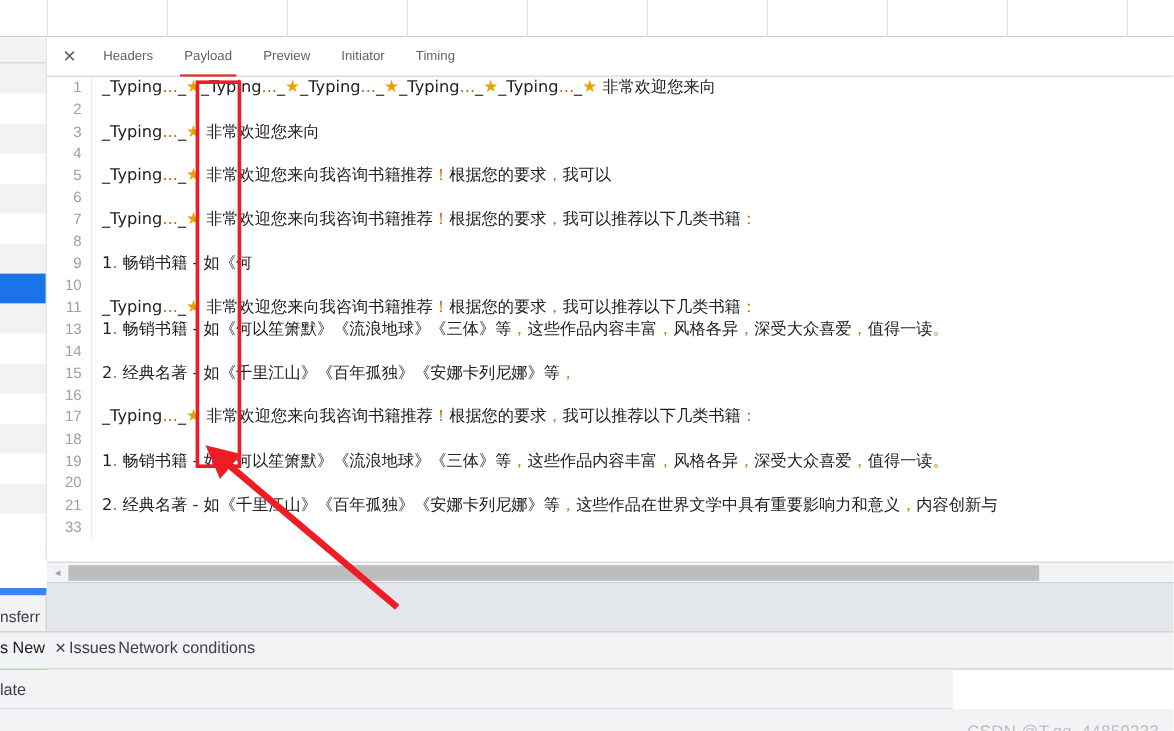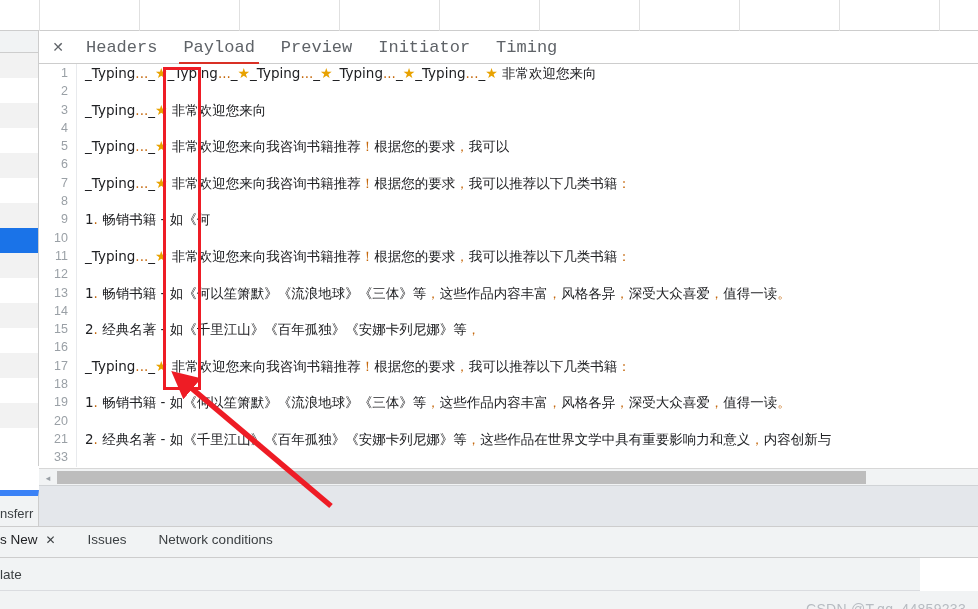--- a/index.html
+++ b/index.html
@@ -52,23 +52,22 @@
     position:absolute; left:0; top:0; width:939px; height:33px;
     background:#ffffff; border-bottom:1px solid #cdcdcd;
     display:flex; align-items:center;
   }
   .tab-close {
     width:30px; height:33px; display:flex; align-items:center; justify-content:center;
     color:#5f6368; font-size:14px; cursor:pointer; margin-left:4px;
   }
   .tab {
     height:33px; line-height:33px; padding:0 13px;
-    font-size:17px; color:#5f6368; cursor:pointer; position:relative;
+    font-size:11px; color:#5f6368; cursor:pointer; position:relative;
     white-space:nowrap;
-    font-family:Liberation Mono, monospace;
   }
   .tab.active { color:#202124; }
   .tab.active::after {
     content:""; position:absolute; left:8px; right:8px; bottom:0; height:2px;
     background:#1a73e8;
   }
   .tab.red-underline::after {
     content:""; position:absolute; left:9px; right:9px; bottom:0; height:2px;
     background:#d93025;
   }
@@ -119,34 +118,34 @@
   }
 
   
   #drawer-tabs {
     position:absolute; left:0; top:526px; width:978px; height:32px;
     background:#f1f3f4; border-top:1px solid #cdcdcd; border-bottom:1px solid #cdcdcd;
     display:flex; align-items:center;
   }
   .dtab {
     height:36px; line-height:32px; font-size:13.5px; color:#3c4043;
-    padding:0 16px; position:relative; white-space:nowrap; cursor:pointer;
+    padding:0 1px; position:relative; white-space:nowrap; cursor:pointer;
   }
   .dtab.active { color:#202124; }
   .dtab.active::after {
     content:""; position:absolute; left:0px; right:18px; bottom:0; height:2px;
     background:#1a73e8;
   }
   .dtab .dclose {
     display:inline-block; margin-left:8px; font-size:12px; color:#3c4043; font-weight:bold;
   }
 
   
   #drawer-content {
-    position:absolute; left:0; top:558px; width:920px; height:33px;
+    position:absolute; left:0; top:558px; width:794px; height:33px;
     background:#f1f3f4; border-bottom:1px solid #dadce0;
     font-size:13.5px; color:#3c4043; line-height:33px;
   }
   #bottom-strip {
     position:absolute; left:0; top:591px; width:978px; height:18px;
     background:#f1f3f4;
   }
 
   
   #red-box {
@@ -256,24 +255,20 @@
         <div class="ln">9</div>
         <div class="lc">1<span class="punct">.</span> 畅销书籍  -  如《何</div>
       </div>
       <div class="code-line">
         <div class="ln">10</div>
         <div class="lc"></div>
       </div>
       <div class="code-line">
         <div class="ln">11</div>
         <div class="lc">_Typing<span class="punct">.</span><span class="punct">.</span><span class="punct">.</span>_<span class="star">★</span> 非常欢迎您来向我咨询书籍推荐<span class="punct">！</span>根据您的要求<span class="punct">，</span>我可以推荐以下几类书籍<span class="punct">：</span></div>
-      </div>
-      <div class="code-line">
-        <div class="ln">12</div>
-        <div class="lc"></div>
       </div>
       <div class="code-line">
         <div class="ln">13</div>
         <div class="lc">1<span class="punct">.</span> 畅销书籍  -  如《何以笙箫默》《流浪地球》《三体》等<span class="punct">，</span>这些作品内容丰富<span class="punct">，</span>风格各异<span class="punct">，</span>深受大众喜爱<span class="punct">，</span>值得一读<span class="punct">。</span></div>
       </div>
       <div class="code-line">
         <div class="ln">14</div>
         <div class="lc"></div>
       </div>
       <div class="code-line">

